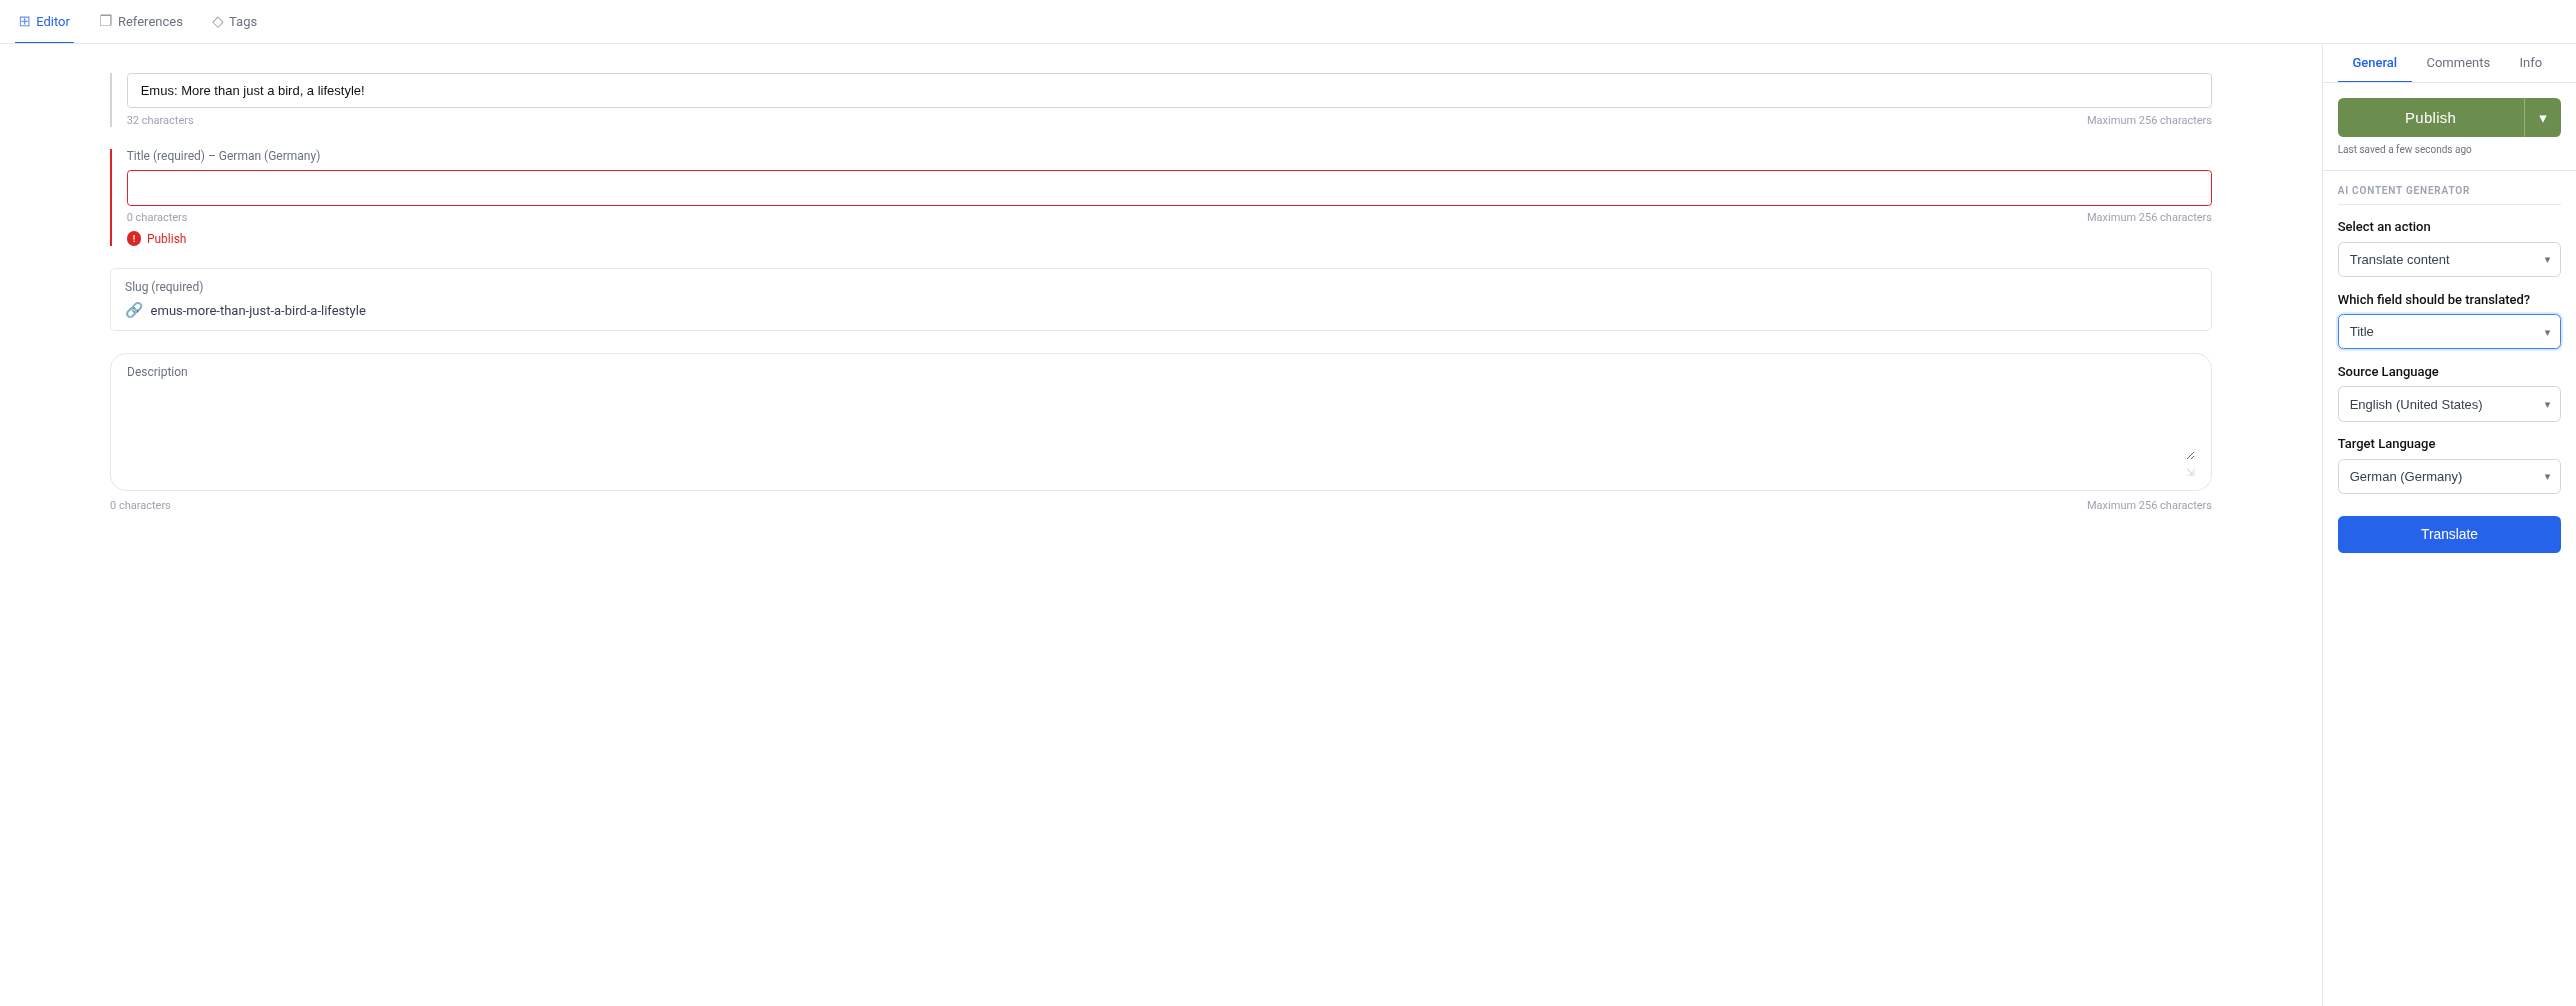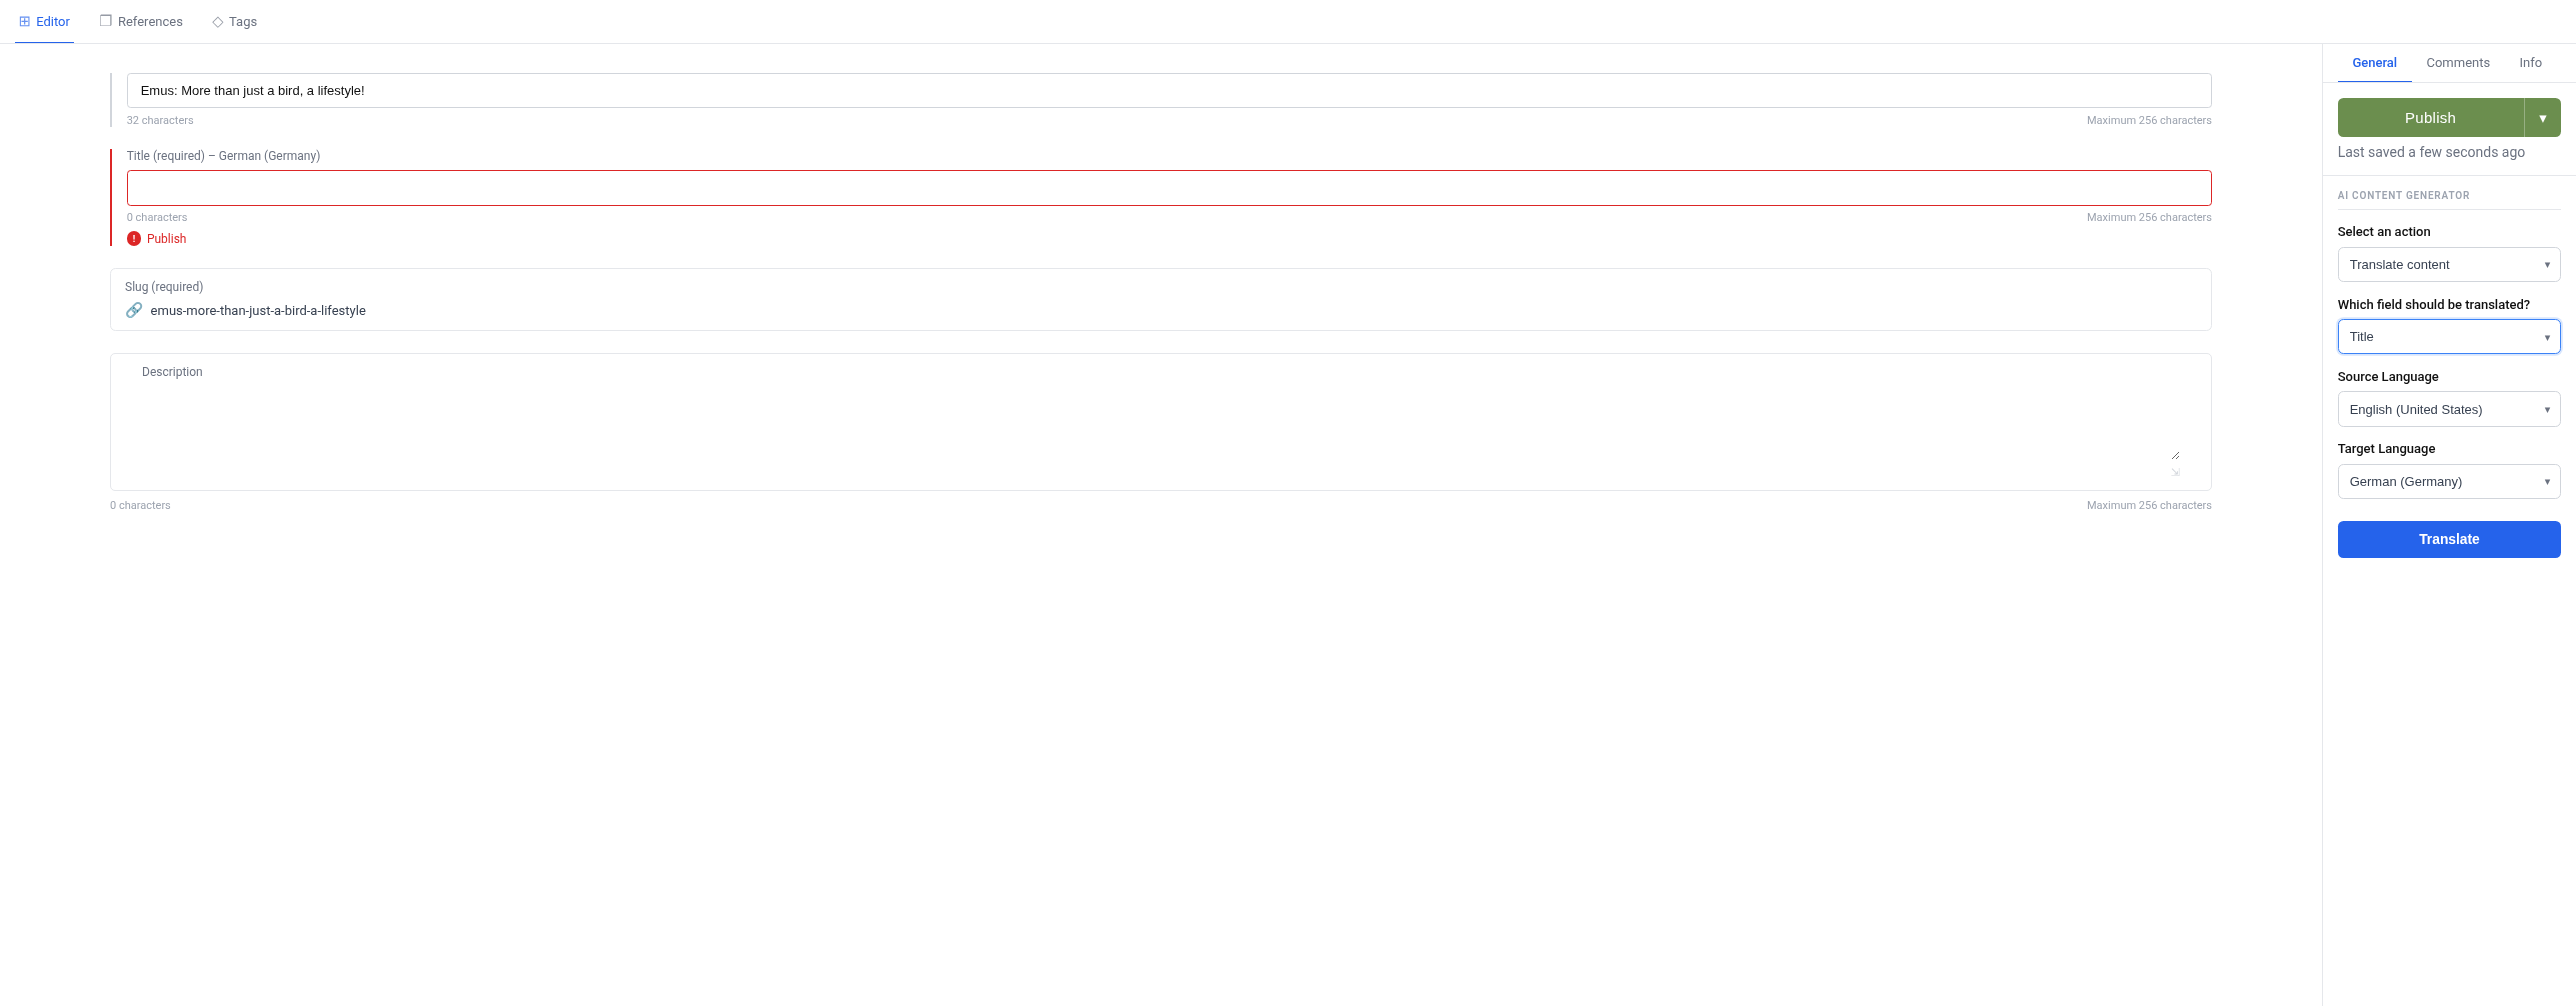--- a/index.html
+++ b/index.html
@@ -141,22 +141,22 @@
       font-size: 14.7px;
     }
     .slug-text {
       font-size: 13px;
       color: #374151;
     }
 
     
     .description-section {
       border: 0.9px solid #e5e7eb;
-      border-radius: 5px;
-      padding: 11px 31px;
+      border-radius: 16px;
+      padding: 11px 16px;
       margin-bottom: 0;
     }
     .description-label {
       font-size: 12px;
       color: #6b7280;
       margin-bottom: 7.3px;
       display: block;
     }
     .description-textarea {
       width: 100%;
@@ -228,21 +228,21 @@
     .publish-dropdown-btn {
       background: #6b8e4e;
       color: #fff;
       border: none;
       border-left: 0.9px solid rgba(255,255,255,0.3);
       padding: 11px 14.7px;
       font-size: 14.7px;
       cursor: pointer;
     }
     .saved-text {
-      font-size: 14px;
+      font-size: 10px;
       color: #6b7280;
     }
 
     
     .ai-section {
       padding: 14.7px;
       flex: 1;
       overflow-y: auto;
     }
     .ai-section-title {
@@ -295,21 +295,21 @@
     }
 
     .translate-btn {
       width: 100%;
       background: #2563eb;
       color: #fff;
       border: none;
       border-radius: 5.5px;
       padding: 11px;
       font-size: 13.8px;
-      font-weight: 700;
+      font-weight: 400;
       cursor: pointer;
       margin-top: 7.3px;
     }
   </style>
 </head>
 <body>
 
 <nav class="top-nav">
   <a class="nav-tab active">
     <span class="tab-icon">⊞</span>

